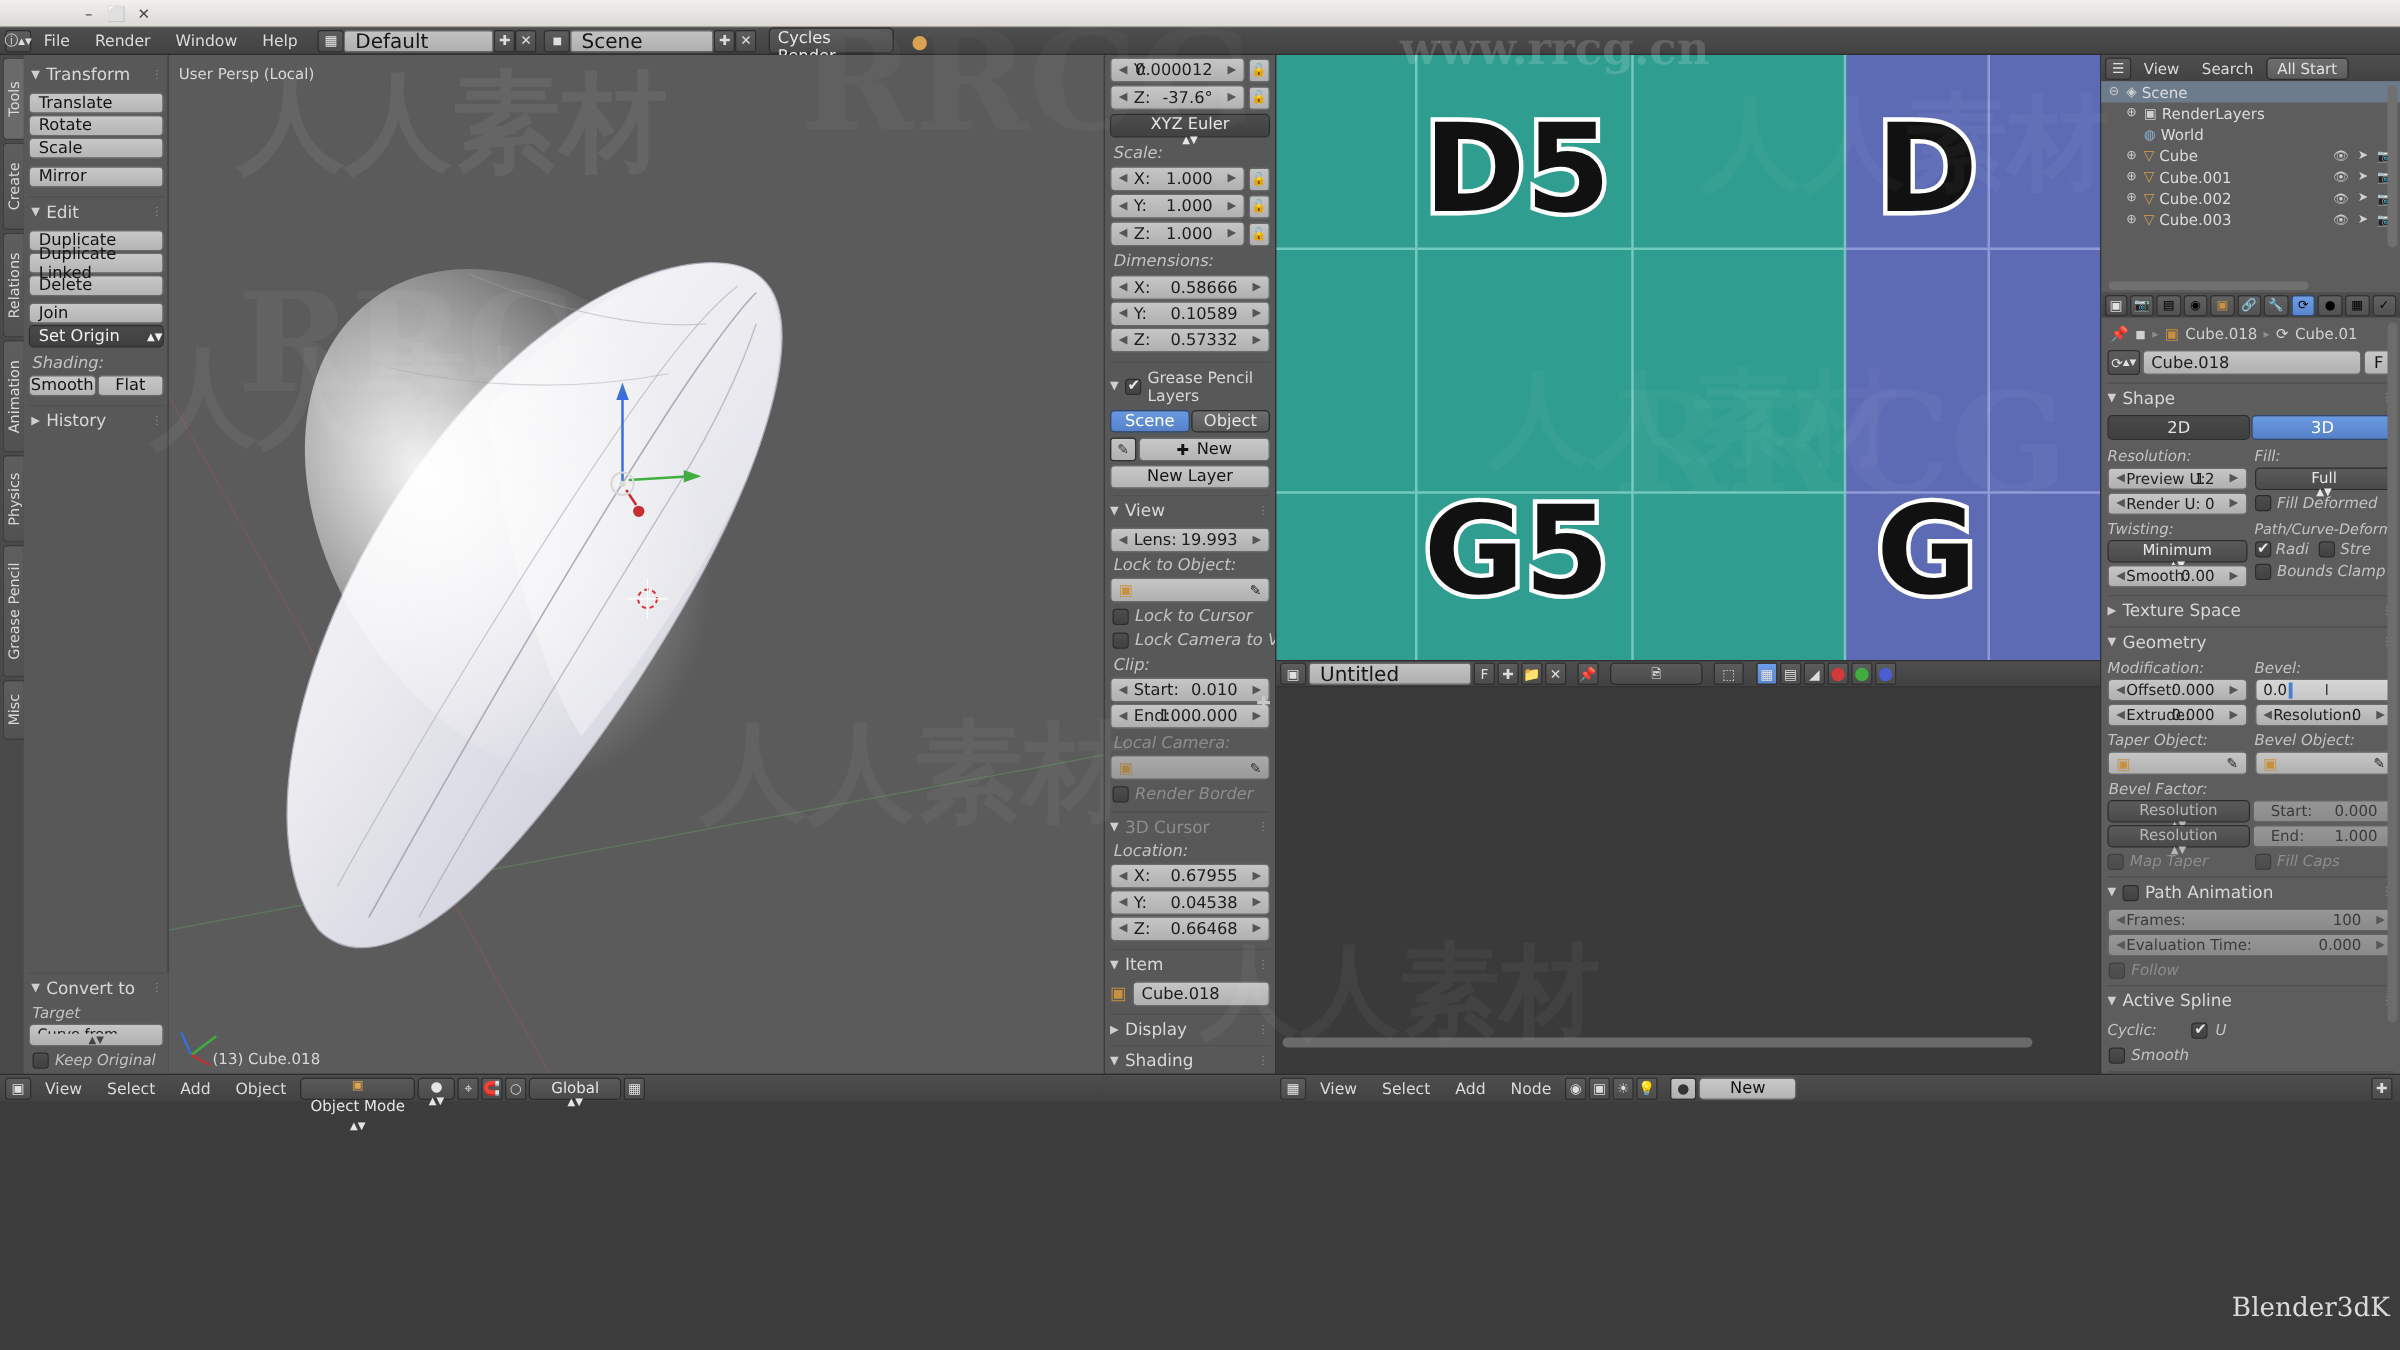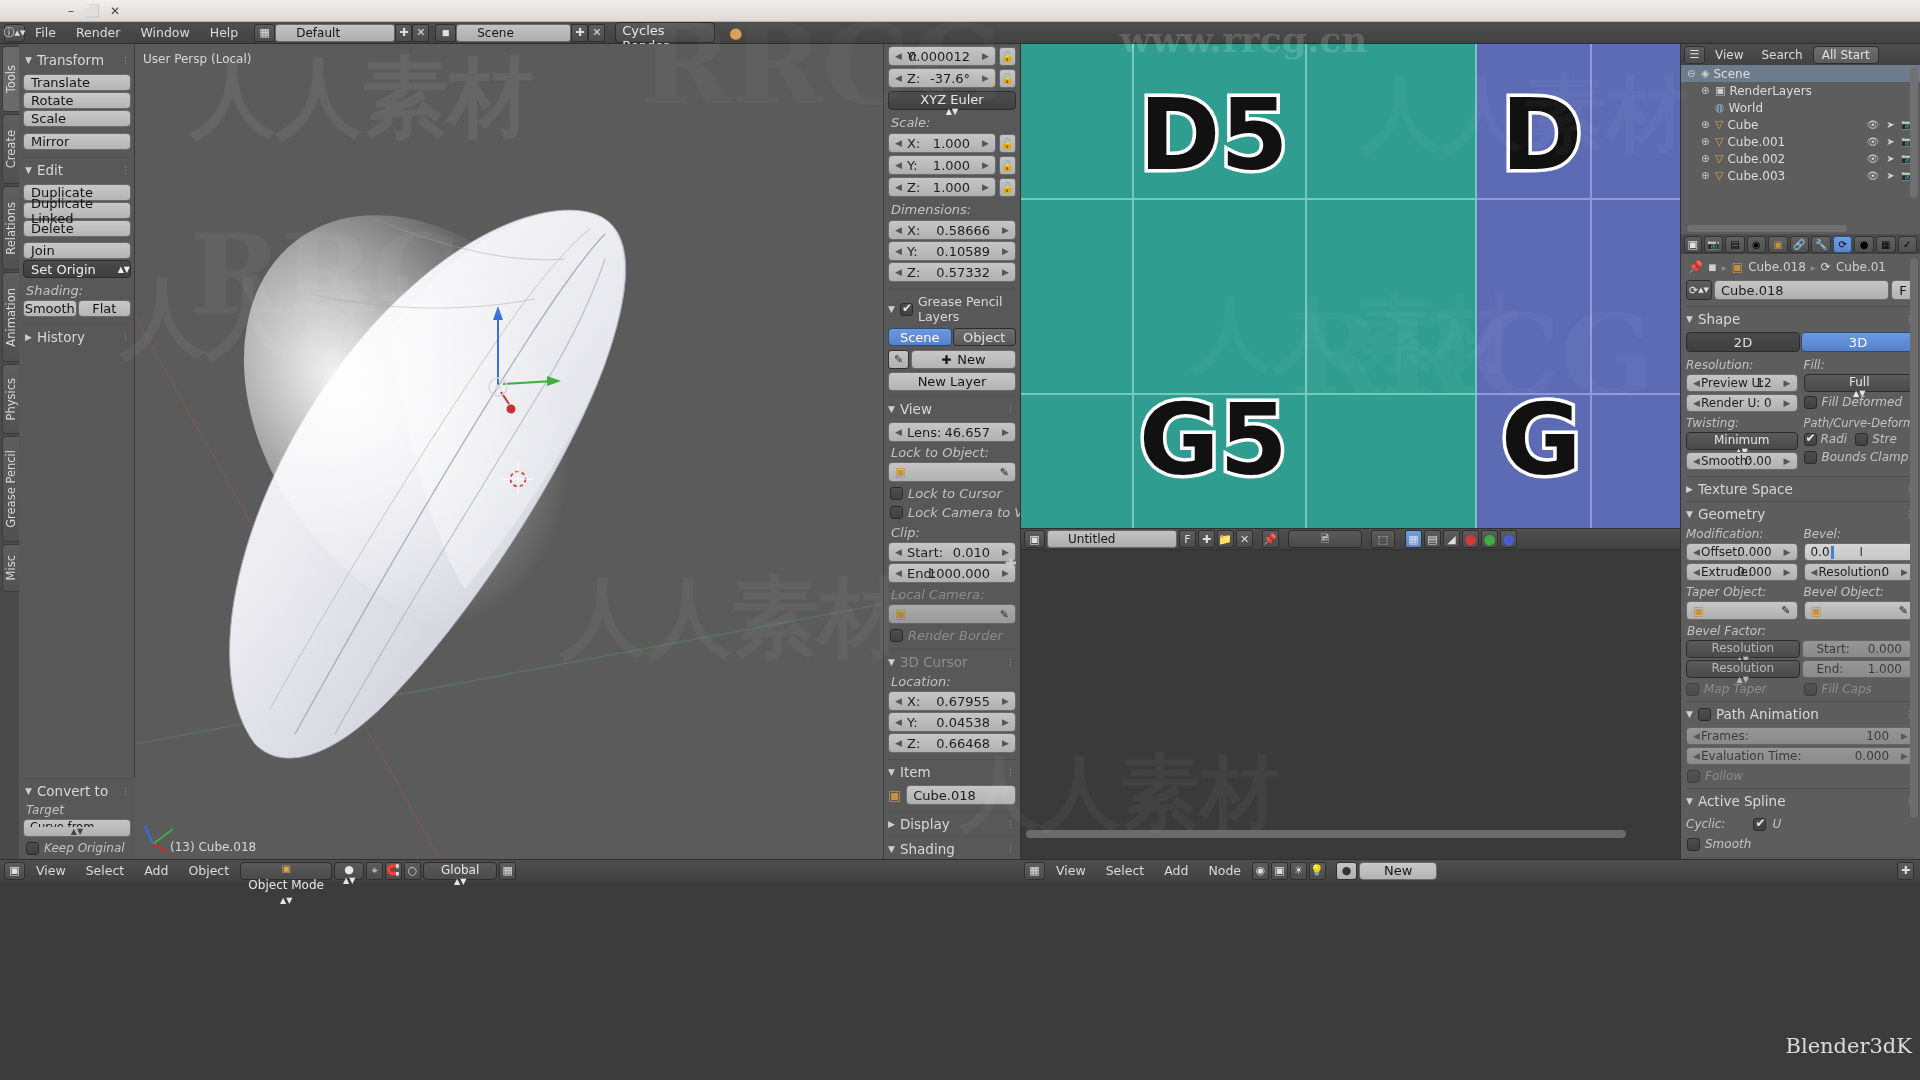--- a/index.html
+++ b/index.html
@@ -56,22 +56,22 @@
 
   
   #topbar { position:absolute; left:0; top:22px; width:1920px; height:22px;
       background:linear-gradient(#4e4e4e,#424242); display:flex; align-items:center;
       gap:0px; padding:0 4px; border-bottom:1px solid #2e2e2e;}
   .icobox { width:21px;height:18px; background:linear-gradient(#5d5d5d,#4c4c4c);
       border:1px solid #303030; border-radius:3px; display:flex;align-items:center;
       justify-content:center; font-size:11px;color:#e0e0e0;}
   .menuitem { color:#dcdcdc; font-size:12.5px; padding:0 10px; cursor:pointer;}
   .hdrfield { height:18px; background:linear-gradient(#c3c3c3,#aeaeae); border:1px solid #6a6a6a;
-      border-radius:3px; color:#161616; font-size:12px; display:flex;align-items:center;
-      padding:0 20px;}
+      border-radius:3px; color:#161616; font-size:16px; display:flex;align-items:center;
+      padding:0 8px;}
   .sqbtn { width:17px;height:18px;background:linear-gradient(#5d5d5d,#4b4b4b);
       border:1px solid #2f2f2f;border-radius:2px;color:#ddd;font-size:11px;
       display:flex;align-items:center;justify-content:center;cursor:pointer;}
   .statline { color:#b9b9b9; font-size:11.5px; white-space:nowrap; }
 
   
   #toolshelf { position:absolute; left:0; top:44px; width:135px; height:815px;
       background:#585858; border-right:1px solid #3a3a3a;}
   #tooltabs { position:absolute; left:0; top:0; width:19px; height:815px; background:#4a4a4a;}
   .ttab { width:17px; background:linear-gradient(#5e5e5e,#515151); border:1px solid #3b3b3b;
@@ -419,21 +419,21 @@
 
   <div class="sep" style="margin:5px 0 4px"></div>
   <div class="panelhdr" style="margin-bottom:5px">
     <span class="tri">▼</span>
     <span>View</span>
     <span class="grip">⋮</span>
   </div>
   <div class="field num" style="margin-bottom:3px">
       <span class="arrL">◀</span>
       <span style="position:absolute;left:18px">Lens:</span>
-      <span style="margin-left:auto;margin-right:12px">46.657</span>
+      <span style="margin-left:auto;margin-right:12px">19.993</span>
       <span class="arrR">▶</span>
     </div>
   <div class="lbl" style="margin:0 0 2px 3px">Lock to Object:</div>
   <div class="field" style="margin-bottom:4px">
     <span style="color:#c8913f;font-size:12px">▣</span>
     <span style="flex:1"></span>
     <span style="font-size:11px">✎</span>
   </div>
   <div style="display:flex;align-items:center;gap:5px;margin-bottom:4px;padding-left:2px">
     <span class="chk"></span>

